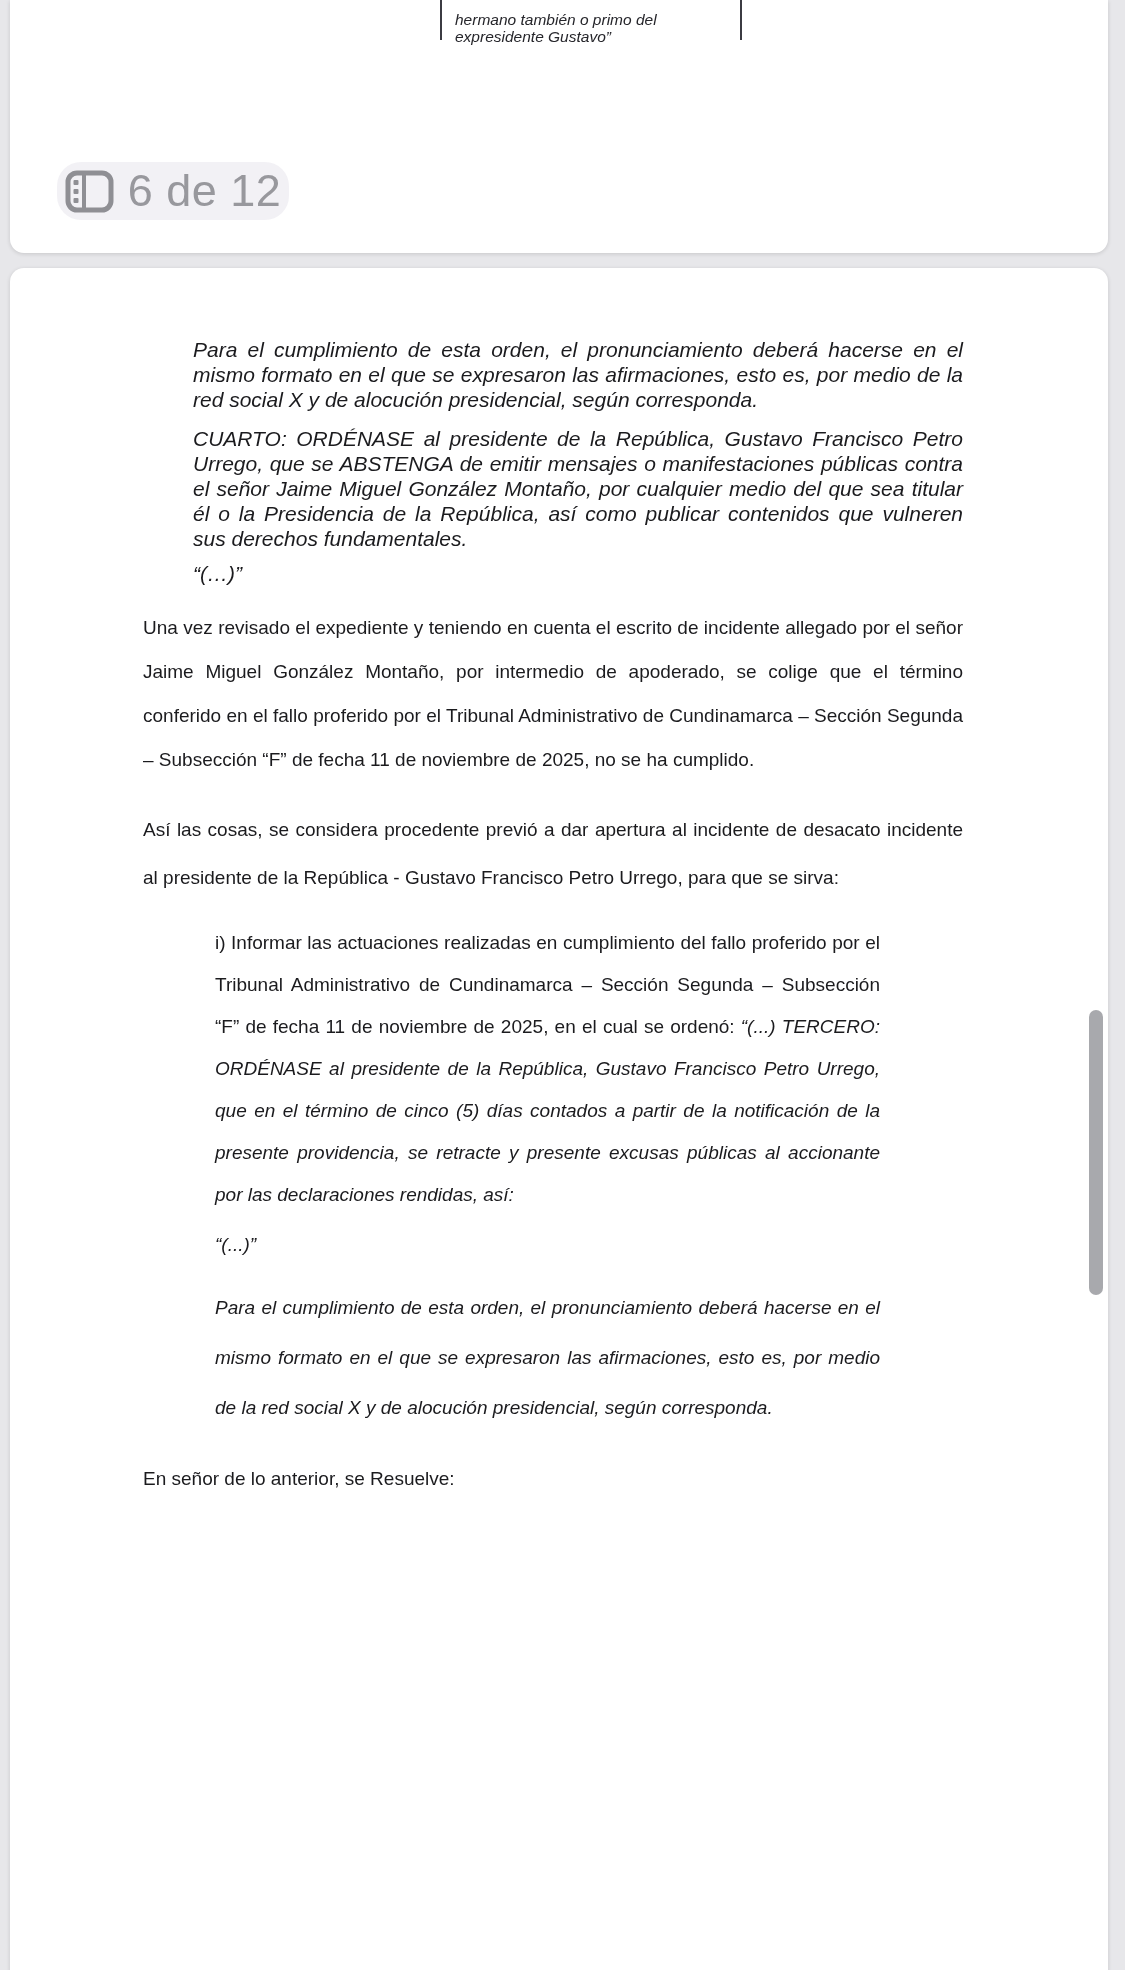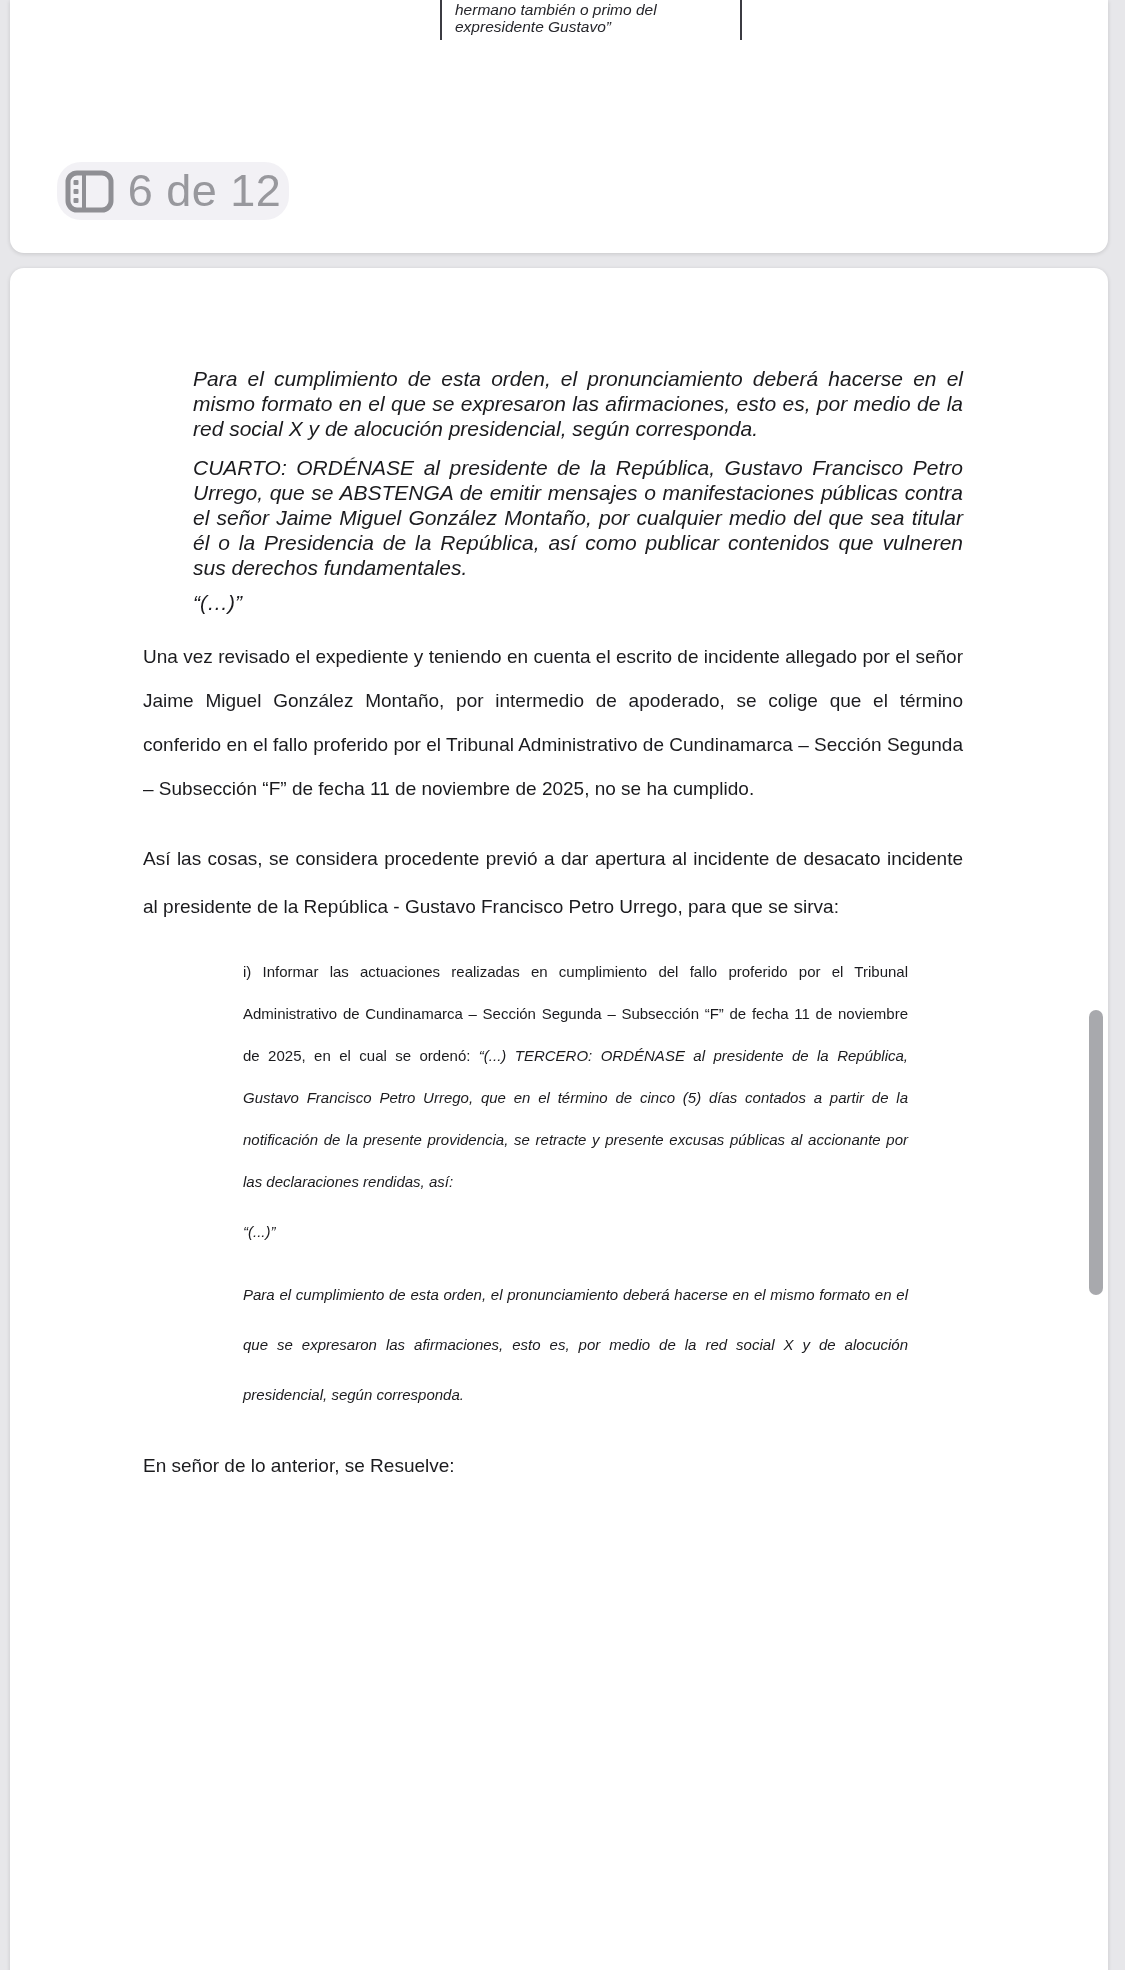--- a/index.html
+++ b/index.html
@@ -8,43 +8,43 @@
 
   
   .page-card { position:absolute; left:10px; width:1098px; background:#ffffff;
                box-shadow:0 1px 4px rgba(0,0,0,0.14); }
   #page-prev { top:0; height:253px; border-radius:0 0 14px 14px; }
   #page-current { top:268px; height:1800px; border-radius:14px 14px 0 0; }
 
   
   .frag-cell { position:absolute; left:430px; top:0; width:302px; height:40px;
                border-left:2px solid #3b3b42; border-right:2px solid #3b3b42;
-               padding:1px 10px 0 13px; }
+               padding:11px 10px 0 13px; }
   .frag-line { display:block; font-style:italic; font-size:15.5px; line-height:17px;
                color:#26262b; white-space:nowrap; }
 
   
   .pill { position:absolute; left:57px; top:162px; width:232px; height:58px;
           background:rgba(241,240,244,0.95); border-radius:24px; z-index:5;
           display:flex; align-items:center; justify-content:center; gap:14px;
           cursor:pointer; }
   .pill-label { font-size:45px; color:#98989d; letter-spacing:0.5px; }
 
   
   .scroll-thumb { position:absolute; right:22px; top:1010px; width:14px; height:285px;
                   background:#9fa0a4; border-radius:7px; opacity:0.9; z-index:6; }
 
   
-  .doc-content { position:relative; padding:98px 0 0 133px; width:953px;
+  .doc-content { position:relative; padding:69px 0 0 133px; width:953px;
                  color:#1b1b1e; }
   .doc-content p { text-align:justify; }
   .pq  { margin-left:50px;  width:770px; font-size:21px;  line-height:25px;
          font-style:italic; }
   .pb  { width:820px; font-size:19px; }
-  .pq2 { margin-left:100px; width:665px; font-size:15px; }
+  .pq2 { margin-left:72px; width:665px; font-size:19px; }
 
   #p1  { }
   #p2  { margin-top:14px; }
   #p3  { margin-top:10px; }
   #p4  { margin-top:20px; line-height:44px; }
   #p5  { margin-top:24px; line-height:48px; }
   #p6  { margin-top:20px; line-height:42px; }
   #p7  { margin-top:16px; line-height:25px; font-style:italic; }
   #p8  { margin-top:26px; line-height:50px; font-style:italic; }
   #p9  { margin-top:32px; line-height:28px; }

